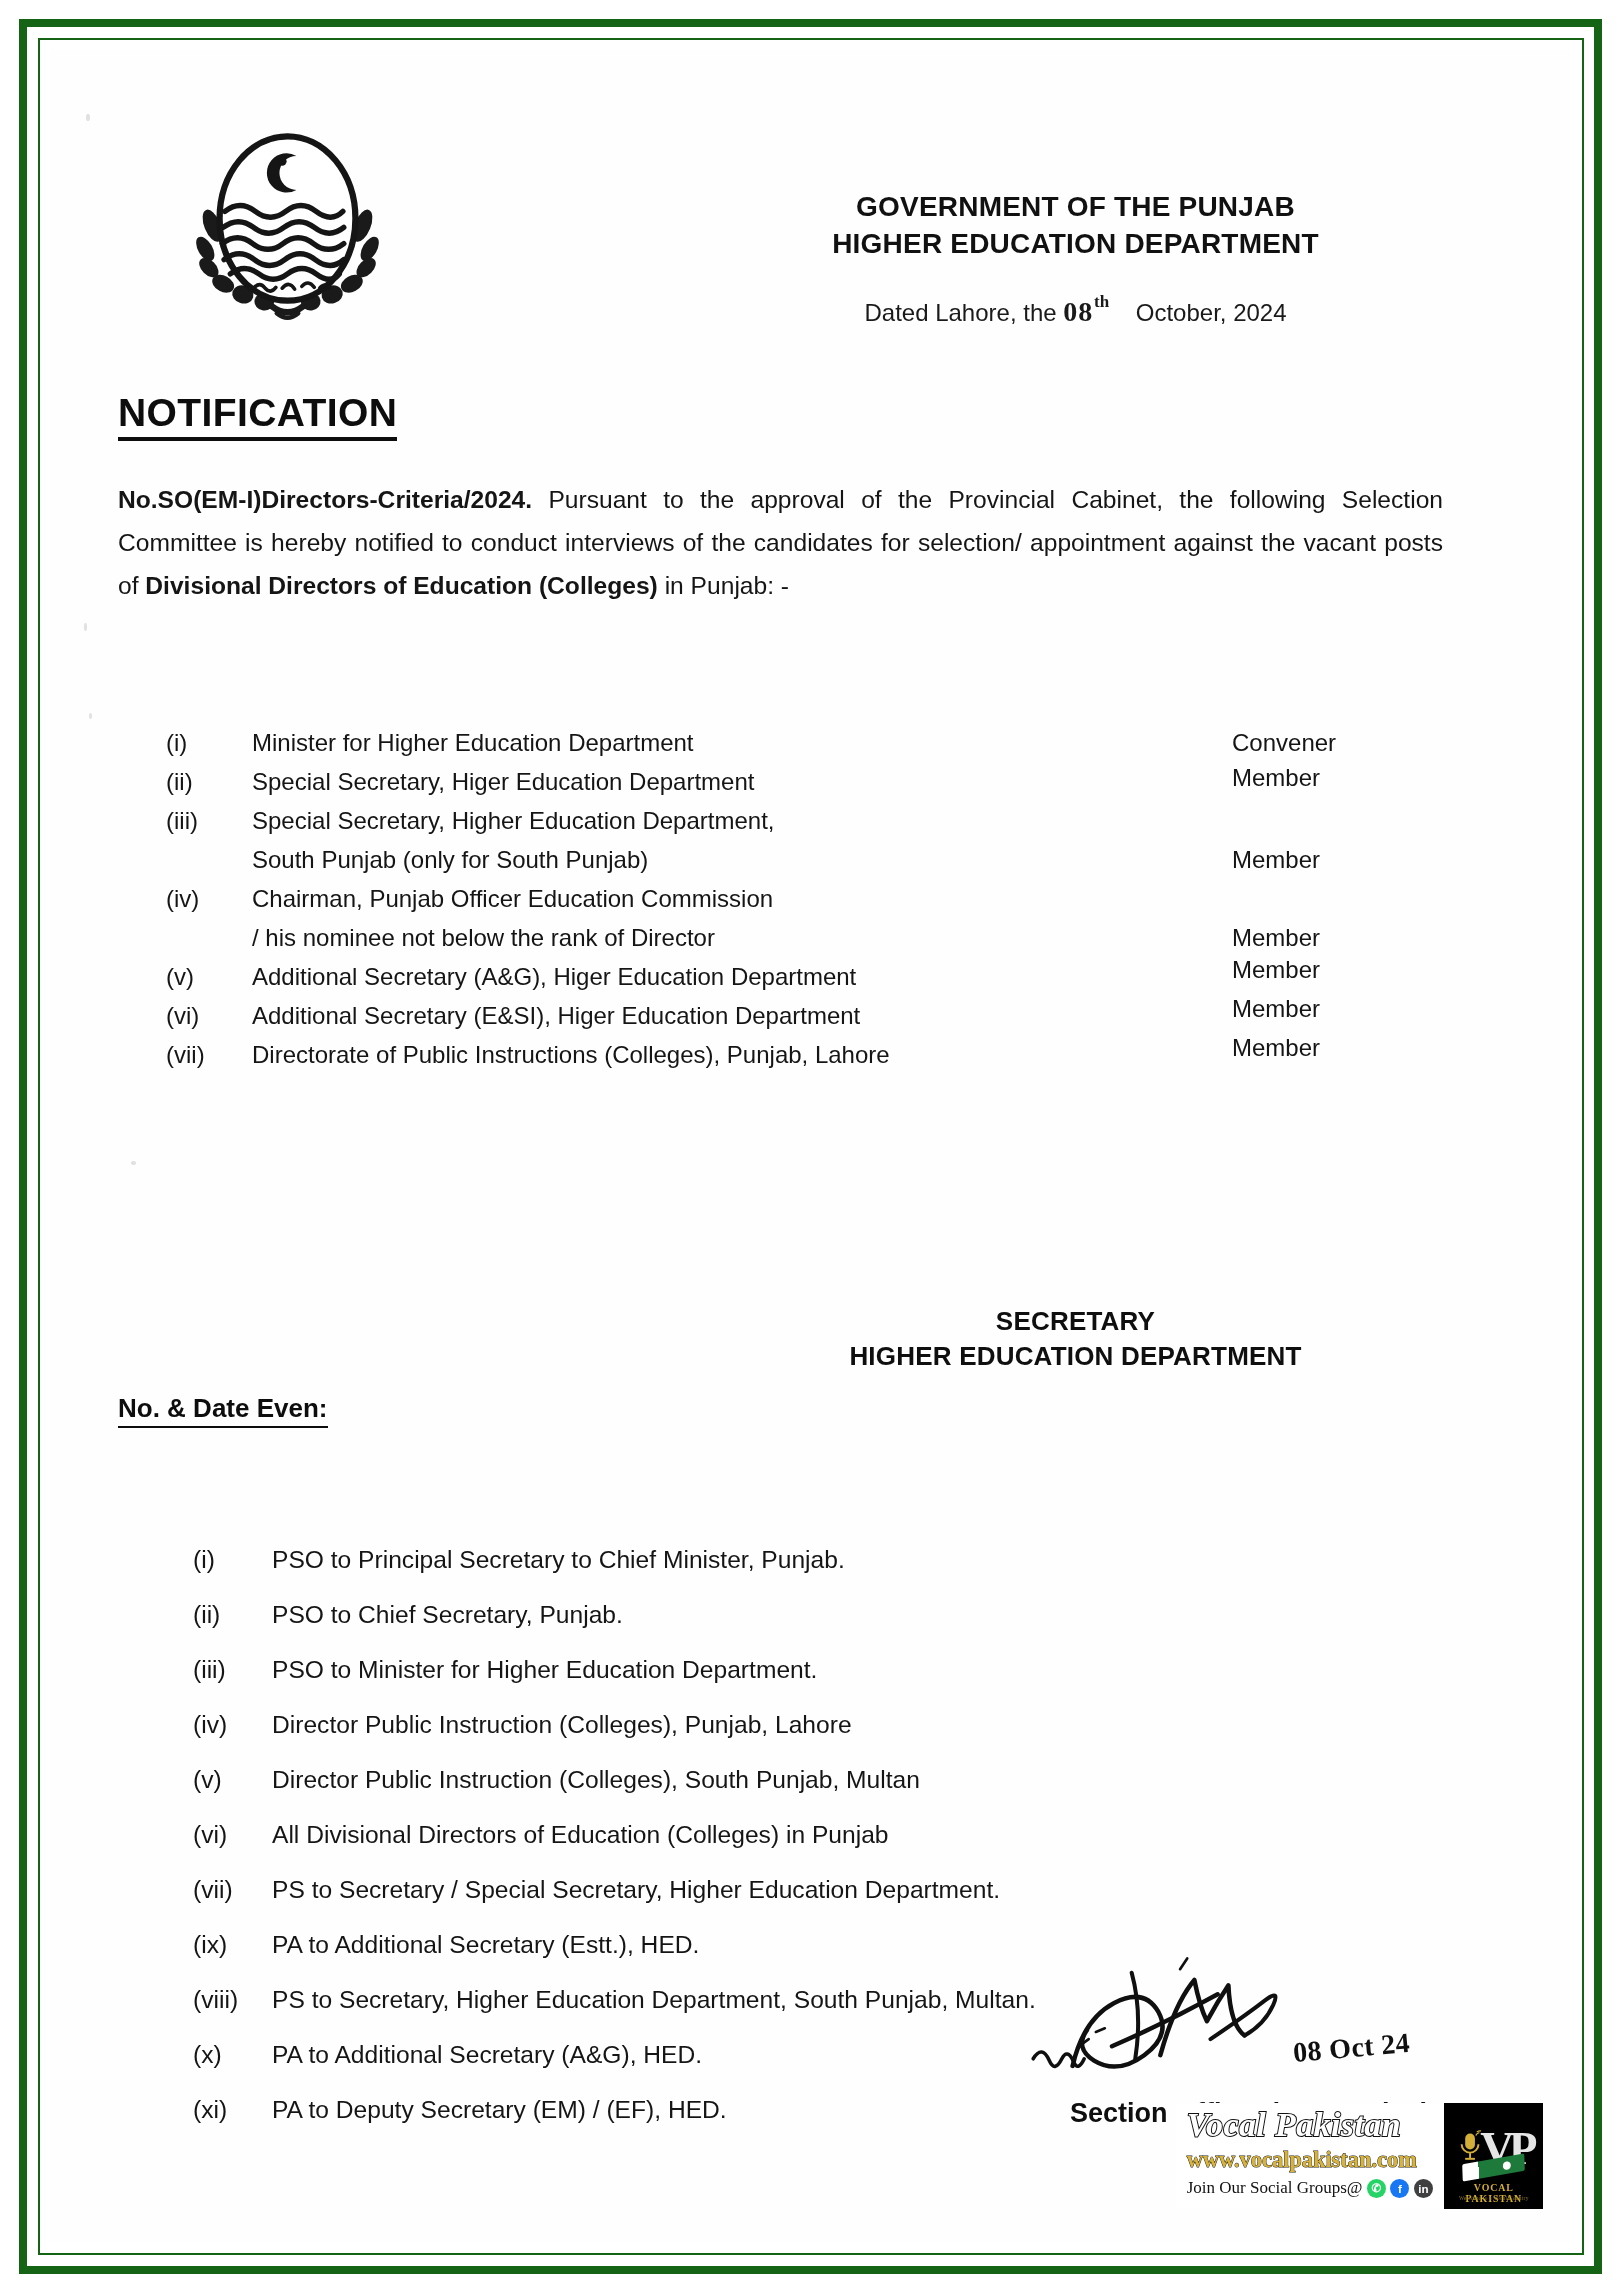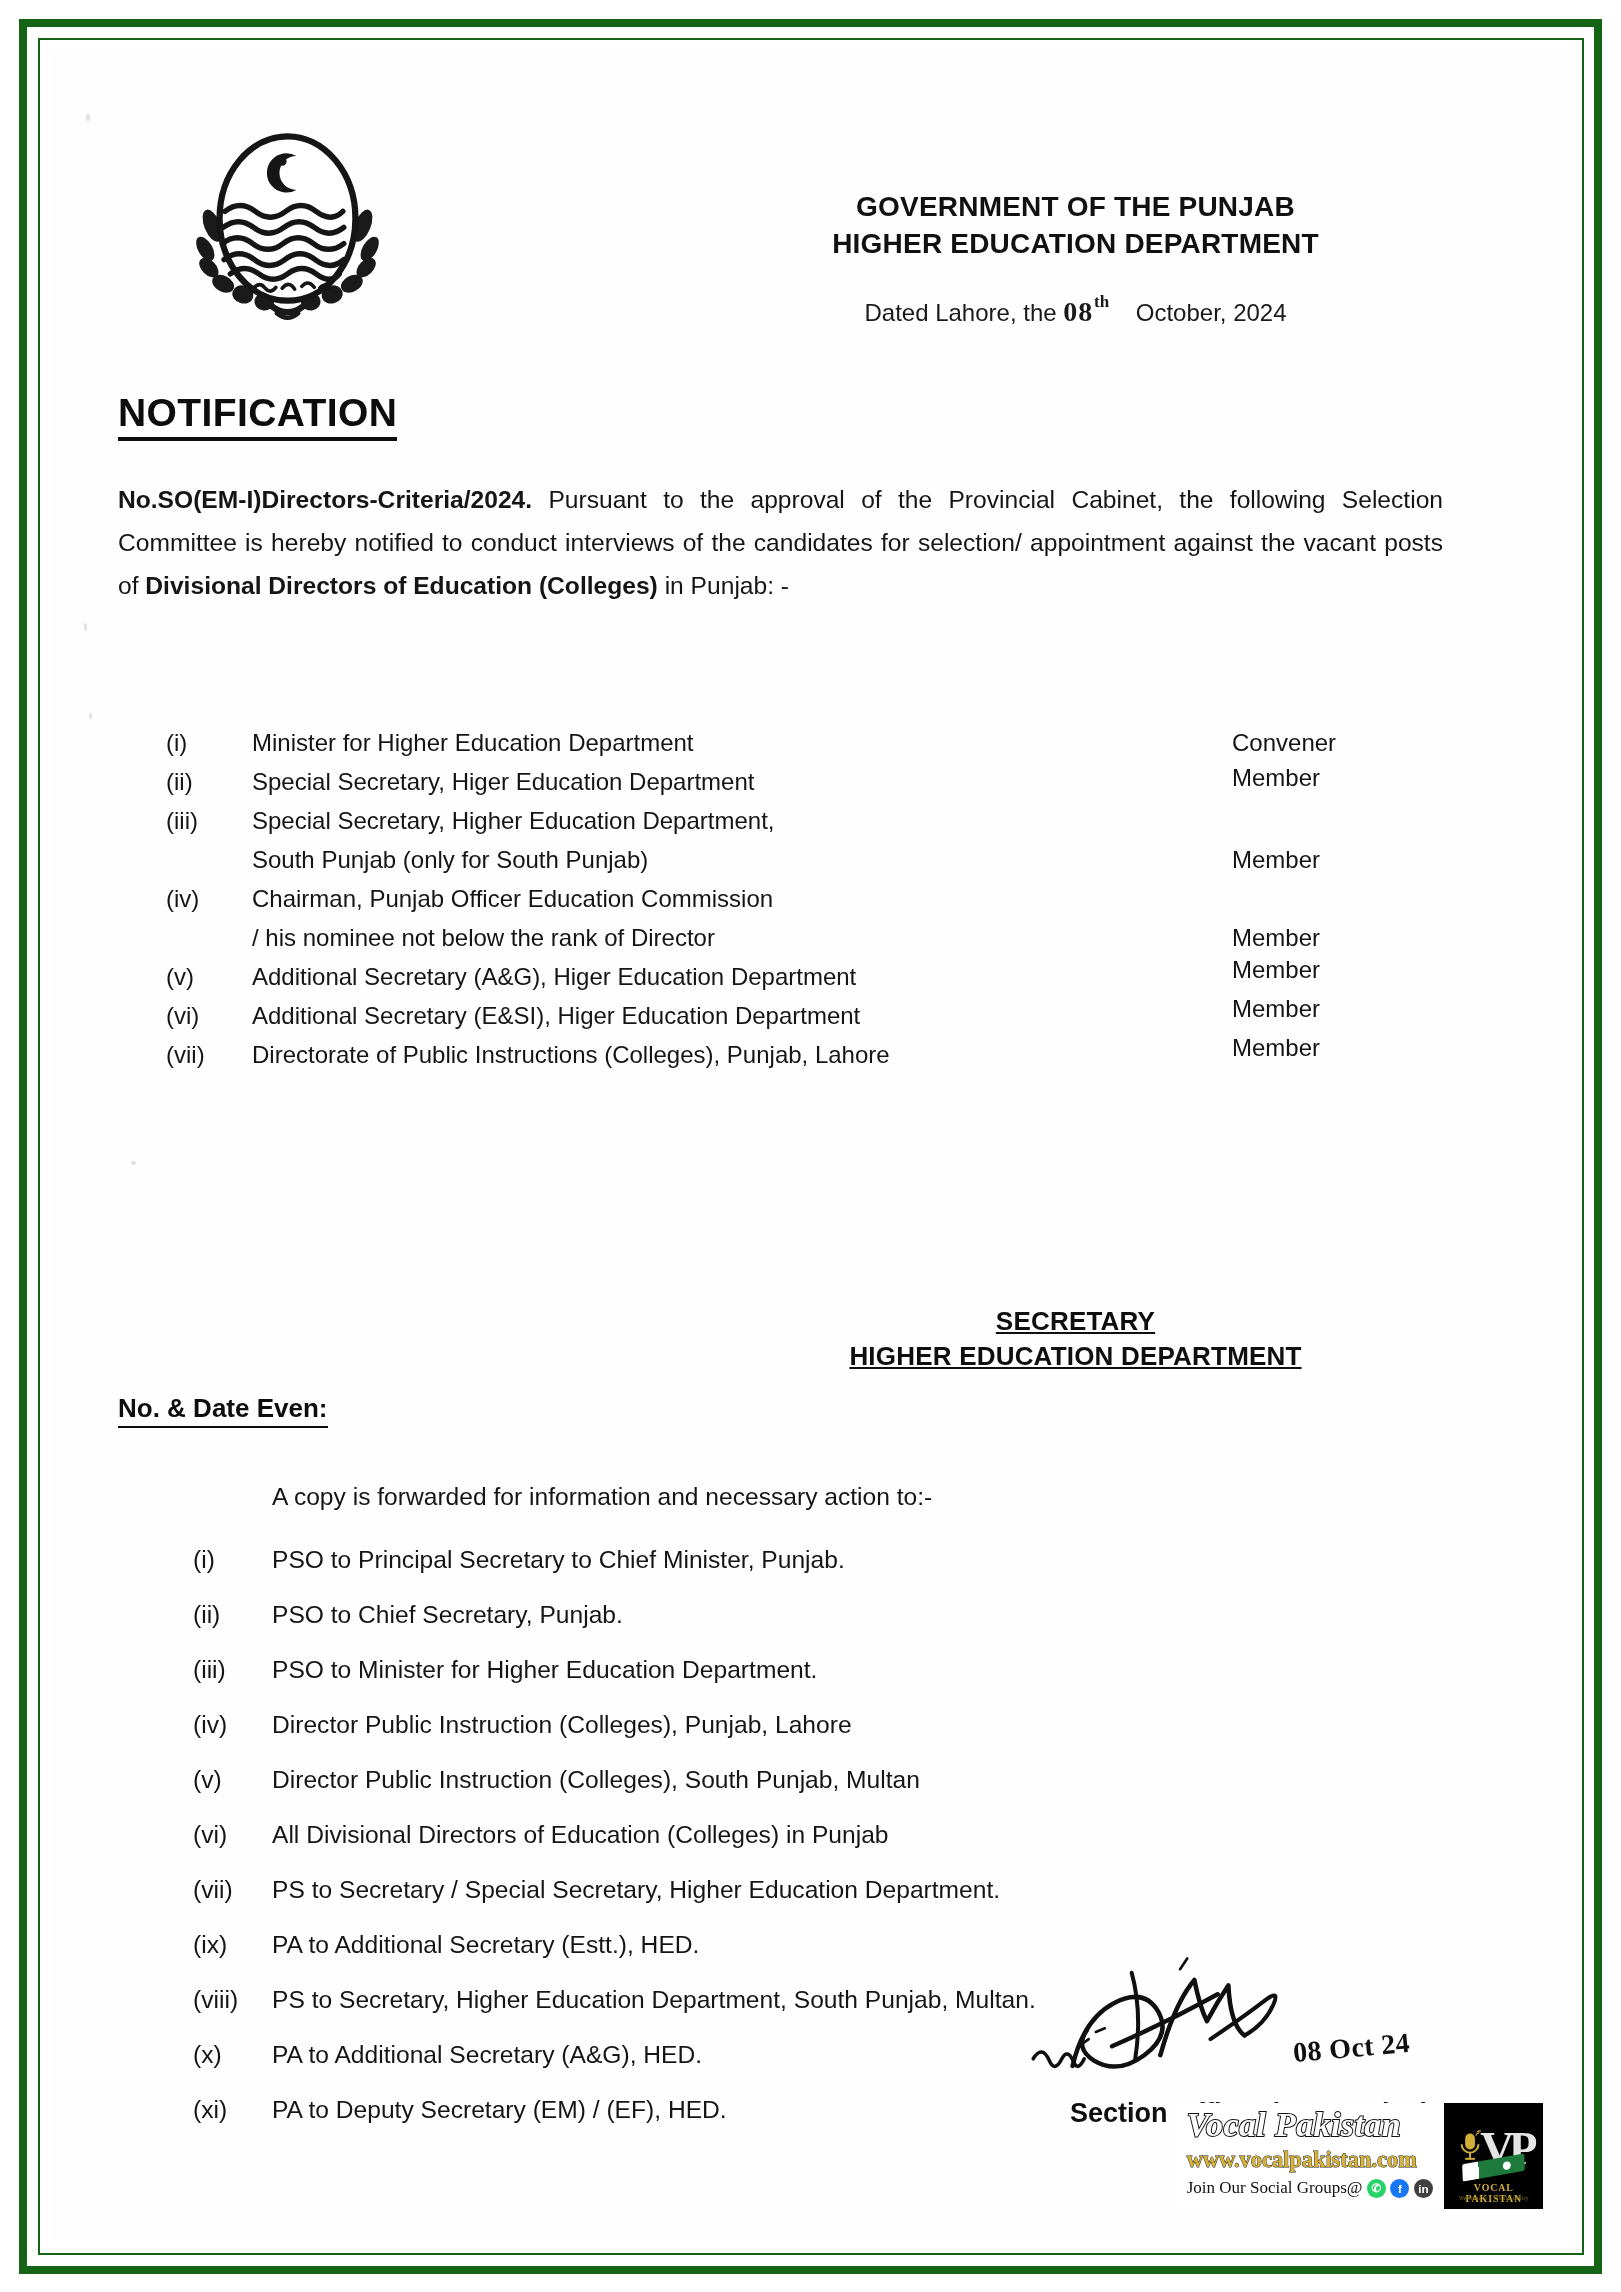--- a/index.html
+++ b/index.html
@@ -169,21 +169,20 @@
     position: absolute;
     left: 645px;
     top: 1254px;
     width: 761px;
     text-align: center;
     font-weight: bold;
     font-size: 26px;
     line-height: 1.35;
     color: #0f0f0f;
     letter-spacing: 0.2px;
-    text-decoration: underline;
   }
 
   
   .no-date-even {
     position: absolute;
     left: 68px;
     top: 1343px;
     font-size: 26px;
     font-weight: bold;
     color: #0d0d0d;
@@ -533,21 +532,20 @@
 
     </div>
 
     <div class="sig-block">
       <div>SECRETARY</div>
       <div>HIGHER EDUCATION DEPARTMENT</div>
     </div>
 
     <div class="no-date-even">No. &amp; Date Even:</div>
 
-    <div class="forward-note">A copy is forwarded for information and necessary action to:-</div>
 
     <div class="distribution">
       <div class="d-row">
         <div class="d-num">(i)</div>
         <div class="d-text">PSO to Principal Secretary to Chief Minister, Punjab.</div>
       </div>
       <div class="d-row">
         <div class="d-num">(ii)</div>
         <div class="d-text">PSO to Chief Secretary, Punjab.</div>
       </div>

